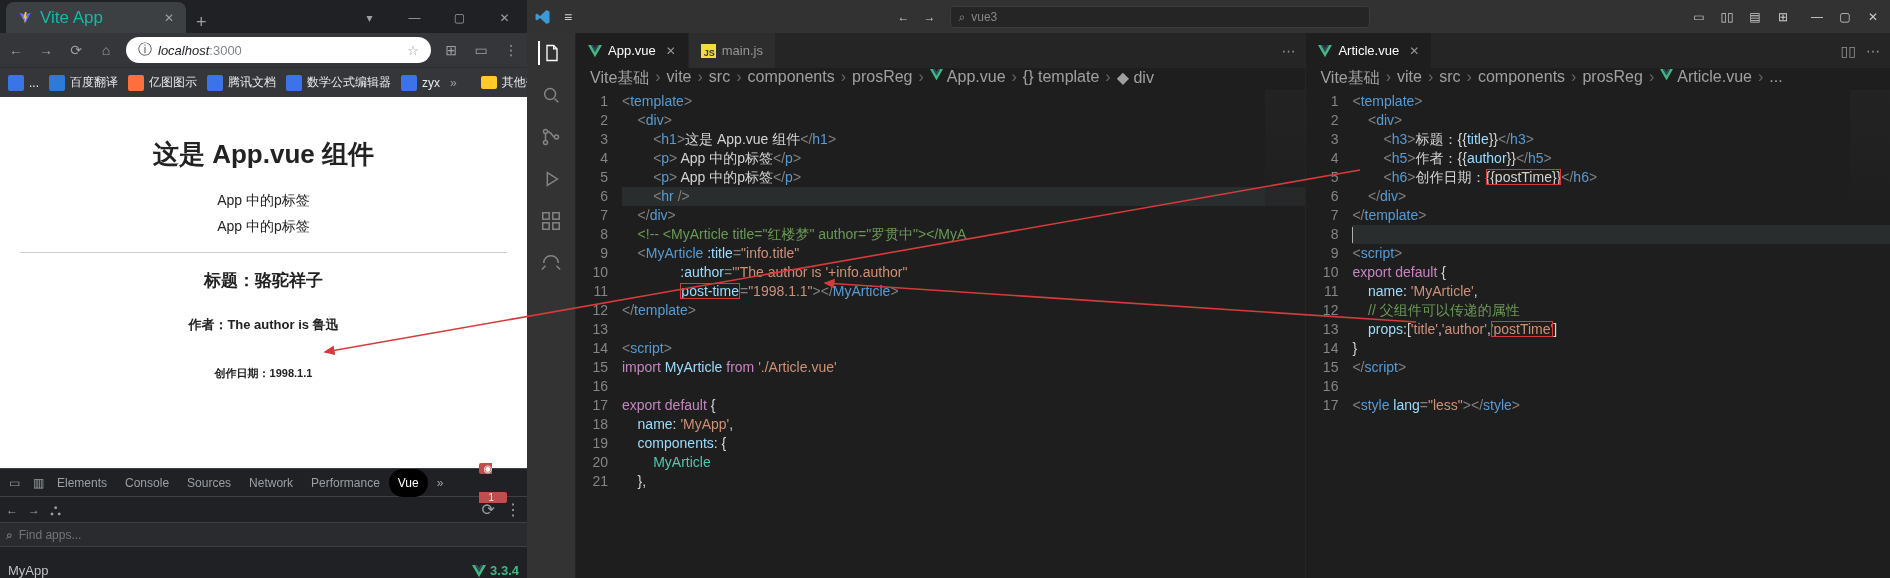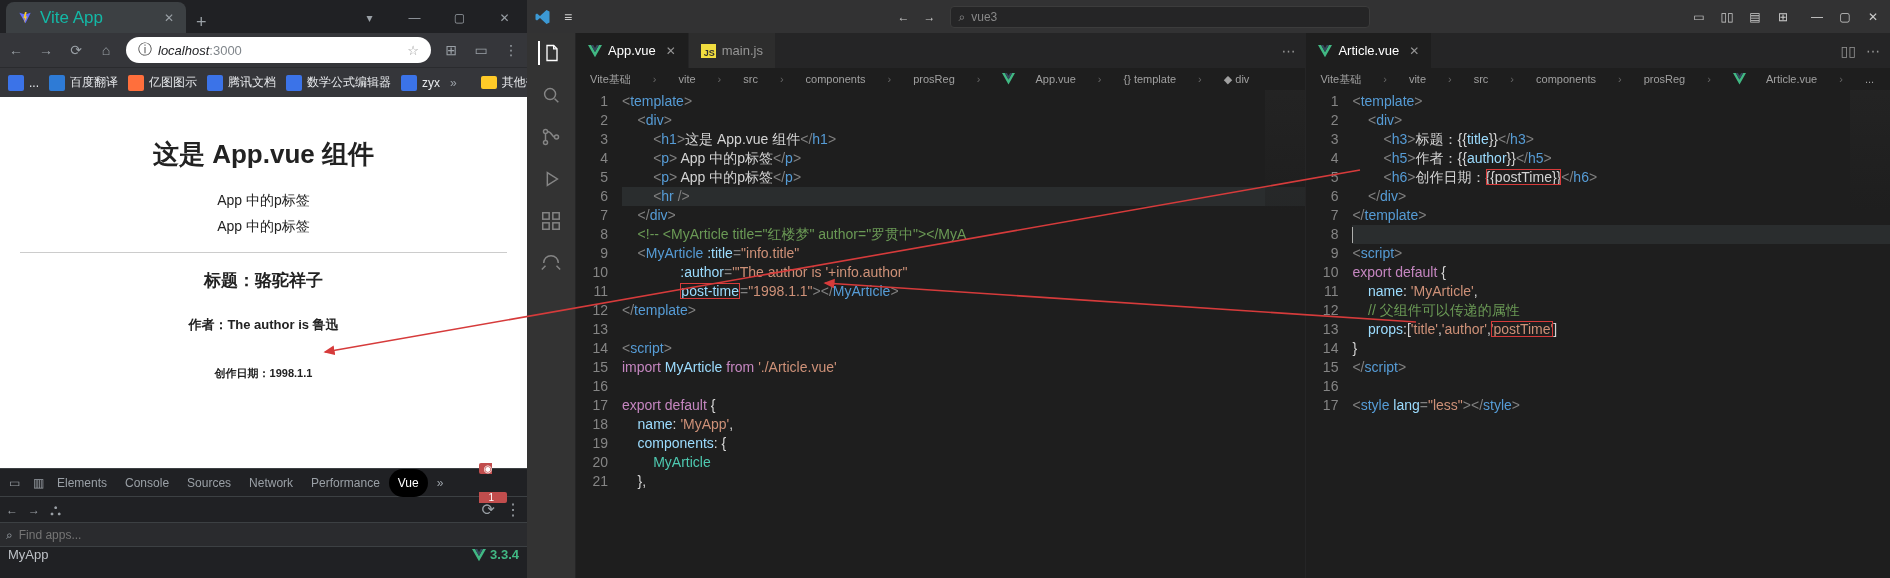--- a/index.html
+++ b/index.html
@@ -41,21 +41,21 @@
 .devtools { height:110px; background:#202124; color:#9aa0a6; border-top:1px solid #3c4043; display:flex; flex-direction:column; }
 .dt-tabs { display:flex; align-items:center; height:28px; font-size:12px; border-bottom:1px solid #3c4043; }
 .dt-tabs span { padding:0 9px; line-height:28px; cursor:pointer; }
 .dt-tabs span.active { background:#000; color:#fff;border-radius:14px; }
 .dt-tabs .spacer { flex:1; }
 .dt-tabs .icon { width:24px; text-align:center; }
 .dt-tabs .errbadge { background:#c14d4d; color:#fff; font-size:10px; border-radius:2px; padding:0 4px; margin-right:2px;}
 .dt-row2 { display:flex; align-items:center; height:26px; border-bottom:1px solid #3c4043; padding:0 6px; gap:10px; }
 .dt-row2 .arrow { font-size:12px; }
 .dt-search { height:24px; display:flex; align-items:center; padding:0 6px; gap:6px; font-size:12px; color:#9aa0a6; border-bottom:1px solid #3c4043; background:#2a2b2e; }
-.dt-body { flex:1; display:flex; align-items:flex-start; padding:0 8px; font-size:13px; color:#bdc1c6;gap:28px; }
+.dt-body { flex:1; display:flex; align-items:flex-end; padding:0 8px; font-size:13px; color:#bdc1c6;gap:28px; }
 .dt-body .vuebadge { margin-left:auto; color:#41b883; font-weight:700; display:flex; align-items:center; gap:4px; }
 .vuelogo { width:14px; height:14px; }
 
 .vscode { flex:1; display:flex; flex-direction:column; background:#1e1e1e; color:#ccc; position:relative; }
 .vs-titlebar { height:33px; display:flex; align-items:center; background:#323233; padding:0 8px; gap:8px; font-size:12px; color:#ccc; }
 .vs-titlebar .tb-icon { width:16px; height:16px; display:flex; align-items:center; justify-content:center; color:#4fa3d1; }
 .vs-titlebar .menu { color:#ccc; font-size:14px; width:18px; text-align:center; }
 .vs-titlebar .navset { display:flex; gap:14px; margin-left:auto; margin-right:auto; align-items:center; }
 .vs-titlebar .searchbox { width:420px; height:22px; background:#252526; border:1px solid #3c3c3c; border-radius:4px; display:flex; align-items:center; padding:0 8px; color:#888; gap:6px; }
 .vs-titlebar .right-icons { display:flex; gap:10px; align-items:center; }
@@ -67,21 +67,21 @@
 .activitybar svg { width:22px; height:22px; }
 
 .editors { flex:1; display:flex; min-width:0; }
 .edcol { flex:1; display:flex; flex-direction:column; min-width:0; border-left:1px solid #252526; }
 .ed-tabs { height:35px; background:#252526; display:flex; align-items:stretch; }
 .ed-tab { display:flex; align-items:center; gap:6px; padding:0 12px; font-size:13px; color:#969696; background:#2d2d2d; border-right:1px solid #252526; }
 .ed-tab.active { background:#1e1e1e; color:#fff; }
 .ed-tab .close { font-size:12px; color:#969696; margin-left:4px; }
 .ed-tab .fico { width:14px; height:14px; }
 .ed-tabs .trail { margin-left:auto; display:flex; align-items:center; gap:10px; padding-right:10px; color:#969696; font-size:14px; }
-.breadcrumbs { height:22px; display:flex; align-items:center; gap:20px; padding:0 14px; font-size:11px; color:#a0a0a0; background:#1e1e1e; white-space:nowrap; overflow:hidden; }
+.breadcrumbs { height:22px; display:flex; align-items:flex-start; gap:4px; padding:0 14px; font-size:16px; color:#a0a0a0; background:#1e1e1e; white-space:nowrap; overflow:hidden; }
 .breadcrumbs .sep { color:#666; margin:0 2px; }
 .breadcrumbs .ic { width:13px; height:13px; display:inline-flex; align-items:center; }
 
 .code { flex:1; display:flex; font-family:Consolas,monospace; font-size:14px; line-height:19px; background:#1e1e1e; overflow:hidden; position:relative; }
 .gutter { width:46px; text-align:right; color:#858585; padding-right:14px; padding-top:2px; user-select:none; }
 .gutter div { height:19px; }
 .codelines { flex:1; padding-top:2px; white-space:pre; color:#d4d4d4; position:relative; }
 .codelines .ln { height:19px; }
 .codelines .ln.cur { background:#2a2d2e; }
 

